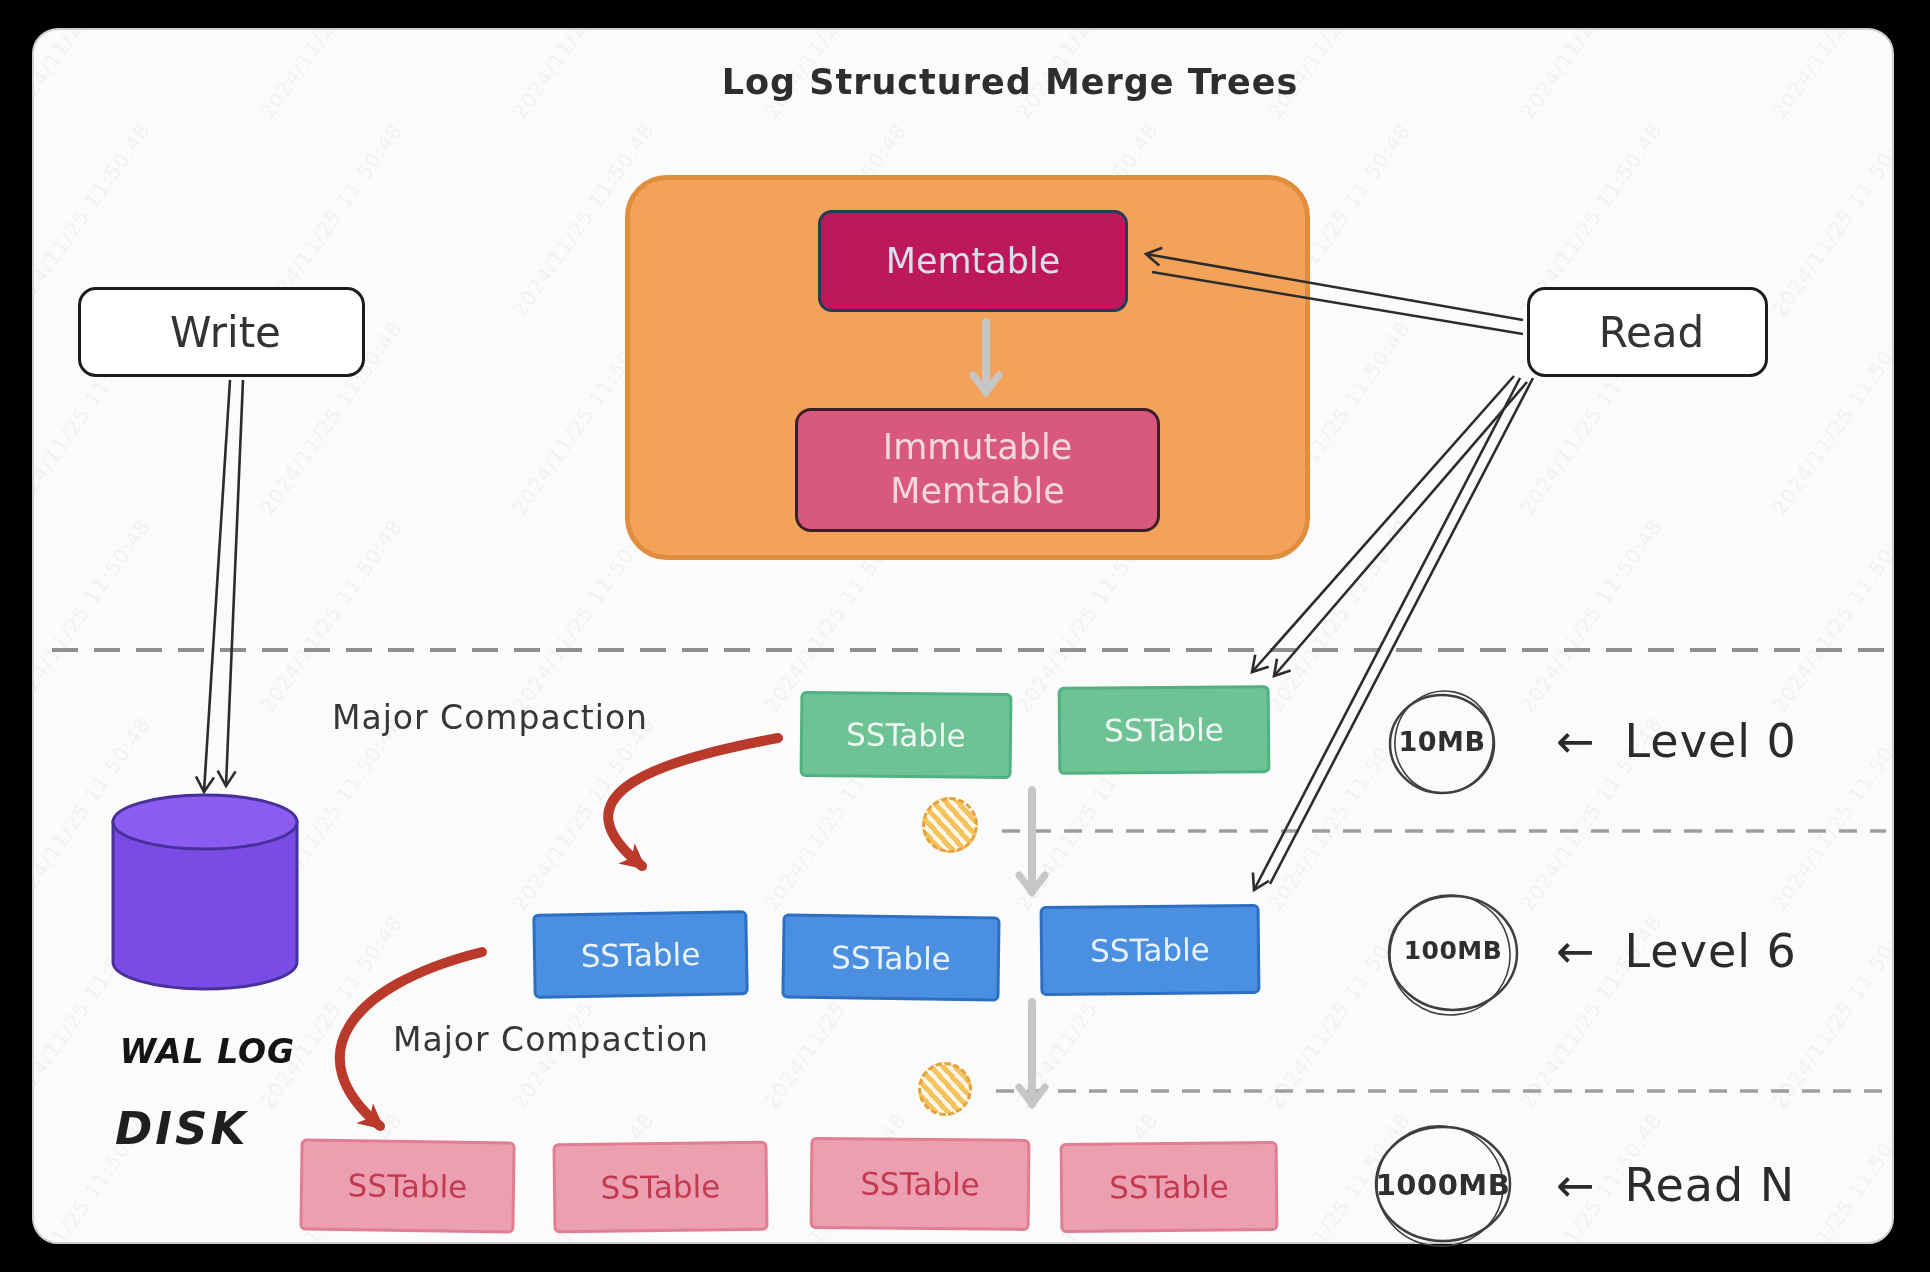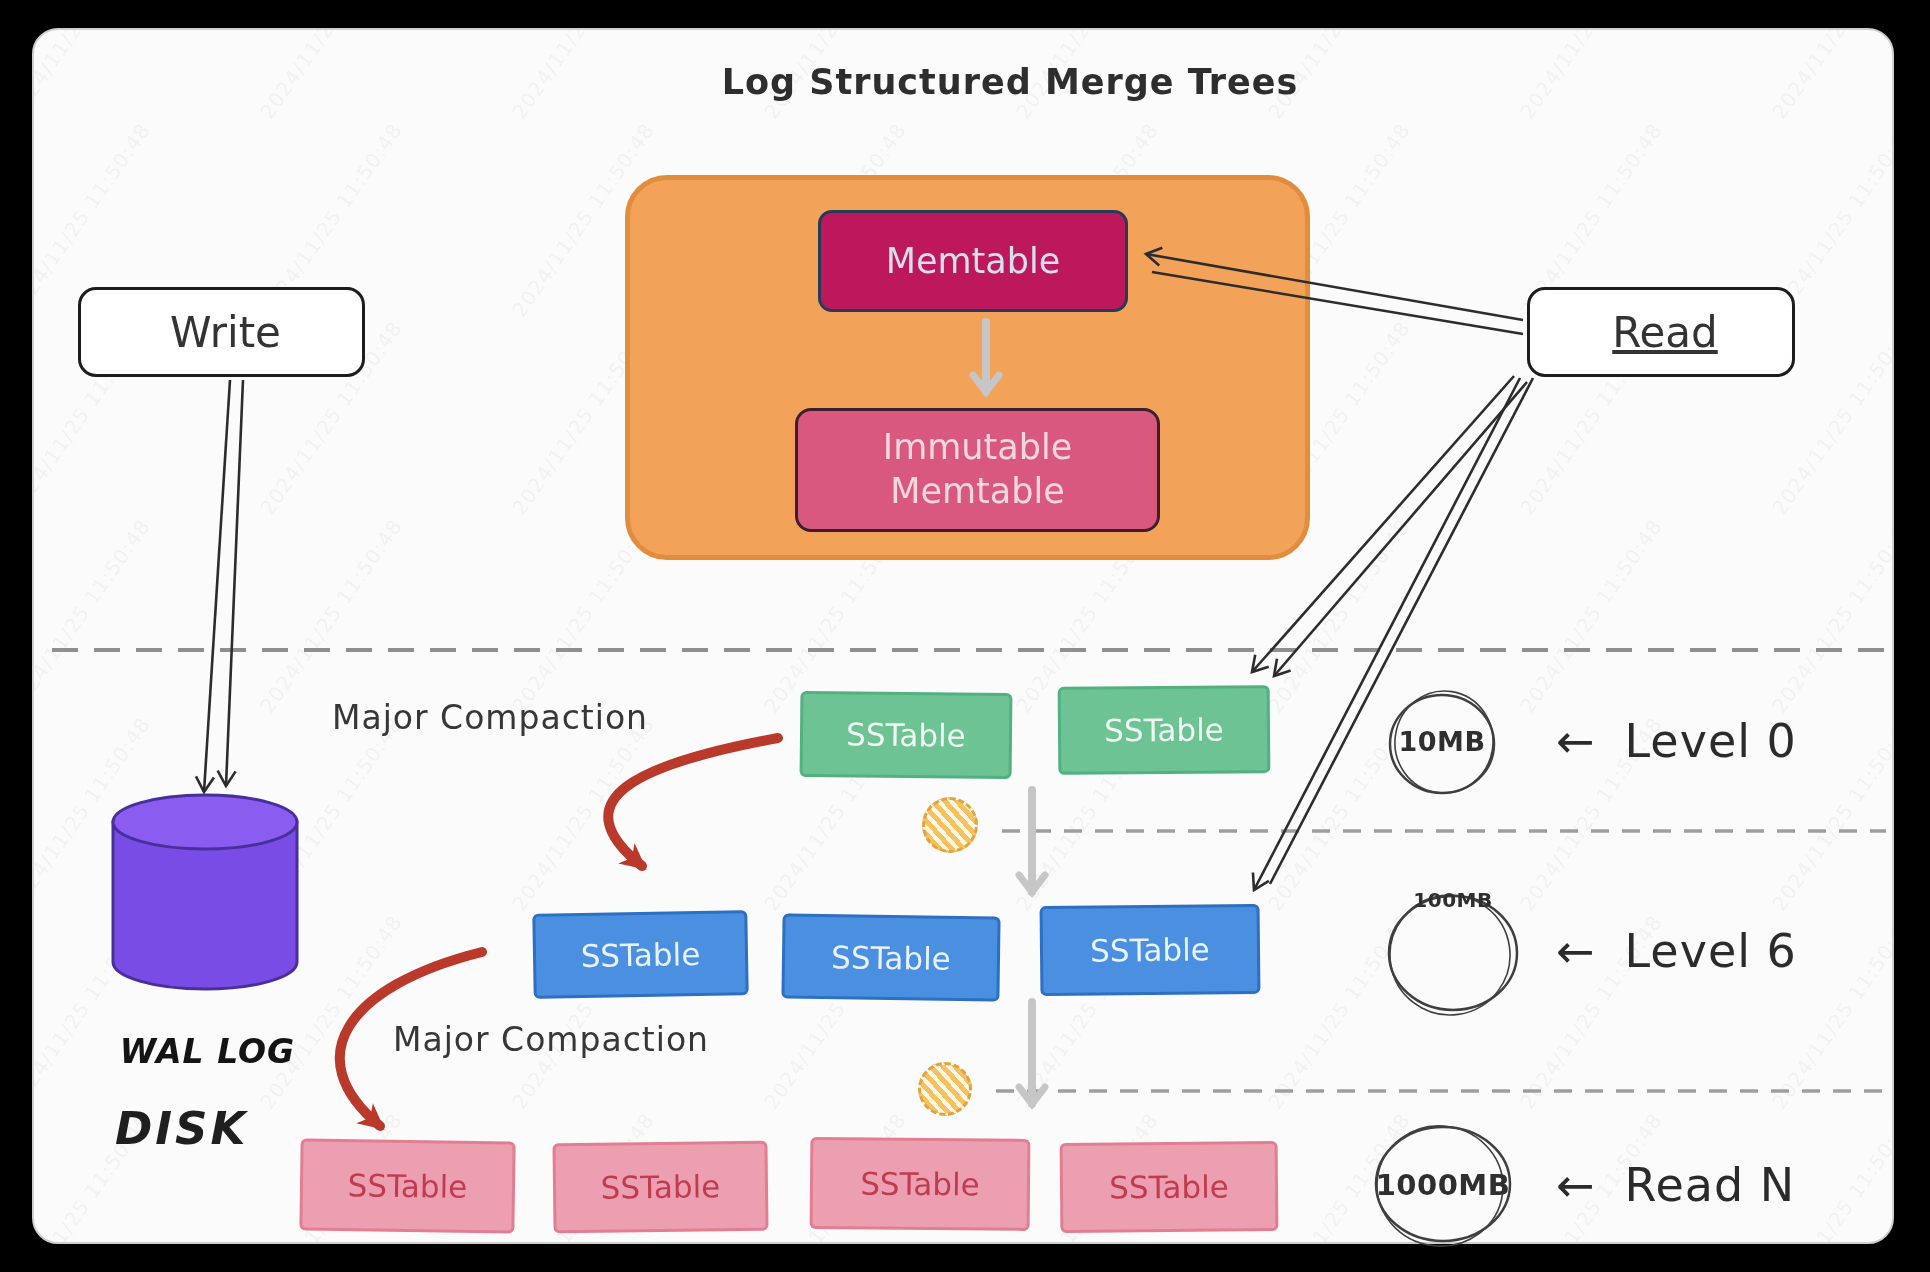--- a/index.html
+++ b/index.html
@@ -32,21 +32,21 @@
     left:795px; top:408px; width:365px; height:124px;
     background:#d9597e; border:3px solid #3c1f2b; border-radius:16px;
     font-size:35px; color:#f2d7de; font-weight:500; line-height:1.25;
   }
   .immutable span { display:block; width:210px; }
   .io-box {
     background:#ffffff; border:3px solid #1c1c1c; border-radius:18px;
     font-size:42px; color:#333; font-weight:500;padding-left:8px;
   }
   .write-box { left:78px; top:287px; width:287px; height:90px; }
-  .read-box  { left:1527px; top:287px; width:268px; height:90px;text-decoration:underline; }
+  .read-box  { left:1527px; top:287px; width:241px; height:90px; }
   .sstable {
     display:flex; align-items:center; justify-content:center;
     font-size:31px; font-weight:500; border-radius:6px;
   }
   .sst-green { background:#6dc394; border:3px solid #52b181; color:#f0f8f3; }
   .sst-blue  { background:#4b90e0; border:3px solid #2d6fc2; color:#eaf3fc; }
   .sst-pink  { background:#eb9fb1; border:3px solid #e27e92; color:#c23a50; }
   .compaction-label { font-size:33px; font-weight:500; color:#373737; letter-spacing:1px; }
   .size-label { text-align:center; font-weight:600; color:#2f2f2f; letter-spacing:0.5px; }
   .level-row { display:flex; align-items:center; gap:30px; }
@@ -210,21 +210,21 @@
 
   <div class="abs sstable sst-pink" style="left:300px;top:1140px;width:215px;height:92px;transform:rotate(0.8deg);">SSTable</div>
   <div class="abs sstable sst-pink" style="left:553px;top:1142px;width:215px;height:90px;transform:rotate(-0.7deg);">SSTable</div>
   <div class="abs sstable sst-pink" style="left:810px;top:1138px;width:220px;height:92px;transform:rotate(0.5deg);">SSTable</div>
   <div class="abs sstable sst-pink" style="left:1060px;top:1142px;width:218px;height:90px;transform:rotate(-0.5deg);">SSTable</div>
 
   <div class="abs hatch" style="left:922px;top:797px;width:56px;height:56px;"></div>
   <div class="abs hatch" style="left:918px;top:1062px;width:54px;height:54px;"></div>
 
   <div class="abs size-label" style="left:1382px;top:726px;width:120px;font-size:27px;">10MB</div>
-  <div class="abs size-label" style="left:1383px;top:888px;width:140px;font-size:20px;">100MB</div>
+  <div class="abs size-label" style="left:1383px;top:936px;width:140px;font-size:25px;">100MB</div>
   <div class="abs size-label" style="left:1363px;top:1168px;width:160px;font-size:29px;">1000MB</div>
 
   <div class="abs level-row" style="left:1556px;top:714px;">
     <span class="lvl-arrow">←</span>
     <span class="lvl-label">Level 0</span>
   </div>
   <div class="abs level-row" style="left:1556px;top:924px;">
     <span class="lvl-arrow">←</span>
     <span class="lvl-label">Level 6</span>
   </div>

